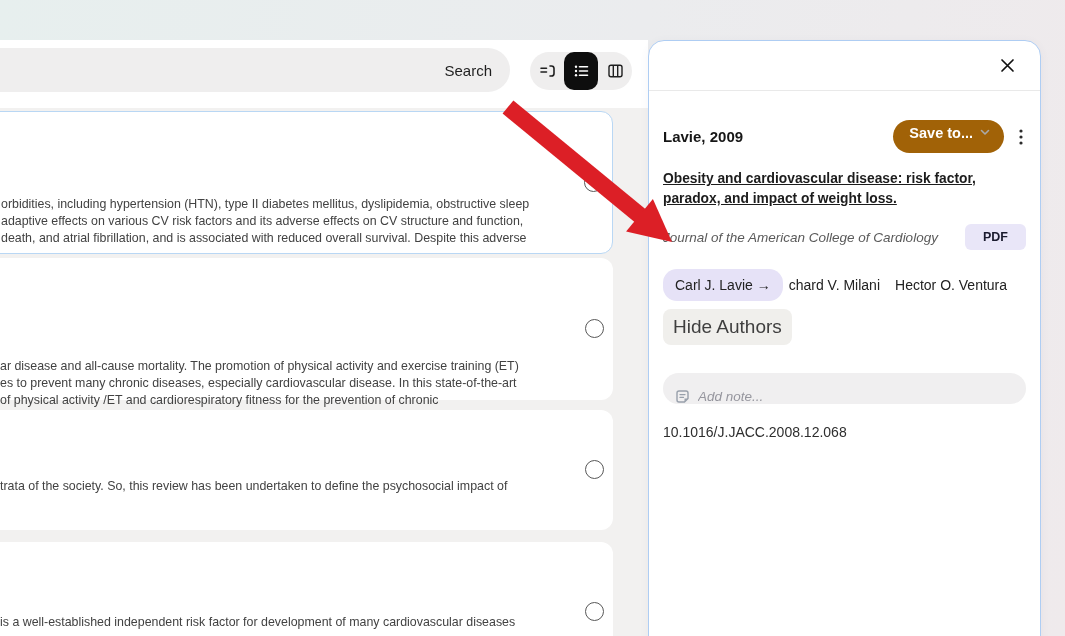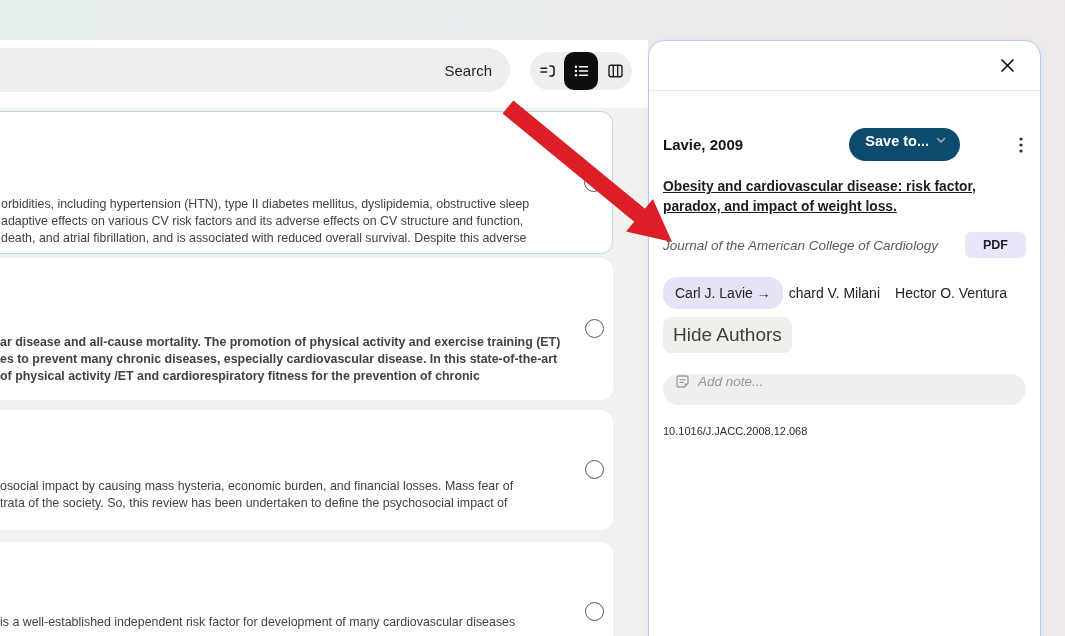--- a/index.html
+++ b/index.html
@@ -58,24 +58,24 @@
     background: #ffffff; border: 1px solid #aecdf3; border-radius: 16px 16px 0 0;
     box-shadow: 0 2px 10px rgba(80,90,120,0.06);
   }
   .panel-header {
     height: 50px; display: flex; align-items: center; justify-content: flex-end;
     padding-right: 20px; border-bottom: 1px solid #e9e9e9;
   }
   .close-btn { background: none; border: none; cursor: pointer; display: flex; padding: 4px; }
   .panel-body { padding: 12px 14px 0 14px; }
 
-  .citation-row { display: flex; align-items: center; margin-top: 25px; gap: 44px; }
+  .citation-row { display: flex; align-items: center; margin-top: 17px; }
   .citation { font-size: 15px; font-weight: 600; color: #161616; }
   .save-btn {
-    margin-left: auto; background: #0c4a6e; color: #ffffff; border: none;
+    margin-left: auto; background: #a16207; color: #ffffff; border: none;
     border-radius: 17px; height: 33px; padding: 0 14px 8px 16px;
     display: flex; align-items: center; gap: 7px; cursor: pointer;
   }
   .save-btn .lbl { font-size: 14.5px; font-weight: 700; color: #ffffff; }
   .kebab-btn { background: none; border: none; cursor: pointer; margin-left: 12px; display: flex; padding: 3px; }
 
   .paper-title {
     display: block; margin-top: 16px; max-width: 352px;
     font-size: 13.8px; font-weight: 600; line-height: 1.45;
     color: #1c1c1c; text-decoration: underline; cursor: pointer;
@@ -93,30 +93,30 @@
     background: #e6e2f7; border-radius: 14px; padding: 8px 12px; margin-right: 6px;
   }
   .author-chip.plain { margin-right: 15px; }
   .hide-authors {
     margin-top: 8px; display: inline-block; background: #f0efec; border: none;
     font-size: 19px; color: #3f3f3f; padding: 7px 10px; border-radius: 8px; cursor: pointer;
     font-family: "Liberation Sans", sans-serif;
   }
 
   .note-field {
-    margin-top: 21px; height: 31px; background: #f0eff0; border-radius: 16px;
-    display: flex; align-items: flex-start; padding: 0 12px; gap: 8px;
+    margin-top: 28px; height: 31px; background: #f0eff0; border-radius: 16px;
+    display: flex; align-items: flex-end; padding: 0 12px; gap: 8px;
   }
   .note-input {
     flex: 1; border: none; background: transparent; outline: none;
     font-size: 13.5px; font-family: "Liberation Sans", sans-serif;
   }
   .note-input::placeholder { font-style: italic; color: #96969e; }
 
-  .doi { margin-top: 20px; font-size: 11px; color: #2e2e2e; }
+  .doi { margin-top: 20px; font-size: 14px; color: #2e2e2e; }
   .abstract-status { margin-top: 17px; font-style: italic; font-size: 13.5px; color: #4c4c4c; }
 
   
   .arrow-overlay { position: absolute; left: 496px; top: 100px; z-index: 20; pointer-events: none; }
 </style>
 </head>
 <body>
 
 <div class="left-col">
   <div class="header-band">
@@ -156,31 +156,30 @@
   <div class="card selected" style="top:71px;height:143px;">
     <div class="snippet" style="top:84px;">
       <div>orbidities, including hypertension (HTN), type II diabetes mellitus, dyslipidemia, obstructive sleep</div>
       <div>adaptive effects on various CV risk factors and its adverse effects on CV structure and function,</div>
       <div>death, and atrial fibrillation, and is associated with reduced overall survival. Despite this adverse</div>
     </div>
     <div class="radio" style="top:calc(50% - 10px);"></div>
   </div>
 
   <div class="card" style="top:218px;height:142px;">
-    <div class="snippet" style="top:76px;font-weight:bold;">
+    <div class="snippet" style="top:100px;">
       <div>ar disease and all-cause mortality. The promotion of physical activity and exercise training (ET)</div>
       <div>es to prevent many chronic diseases, especially cardiovascular disease. In this state-of-the-art</div>
       <div>of physical activity /ET and cardiorespiratory fitness for the prevention of chronic</div>
     </div>
     <div class="radio" style="top:calc(50% - 10px);"></div>
   </div>
 
   <div class="card" style="top:370px;height:120px;">
     <div class="snippet" style="top:68px;">
-      <div>osocial impact by causing mass hysteria, economic burden, and financial losses. Mass fear of</div>
       <div>trata of the society. So, this review has been undertaken to define the psychosocial impact of</div>
     </div>
     <div class="radio" style="top:calc(50% - 10px);"></div>
   </div>
 
   <div class="card" style="top:502px;height:160px;">
     <div class="snippet" style="top:72px;">
       <div>is a well-established independent risk factor for development of many cardiovascular diseases</div>
     </div>
     <div class="radio" style="top:60px;"></div>

